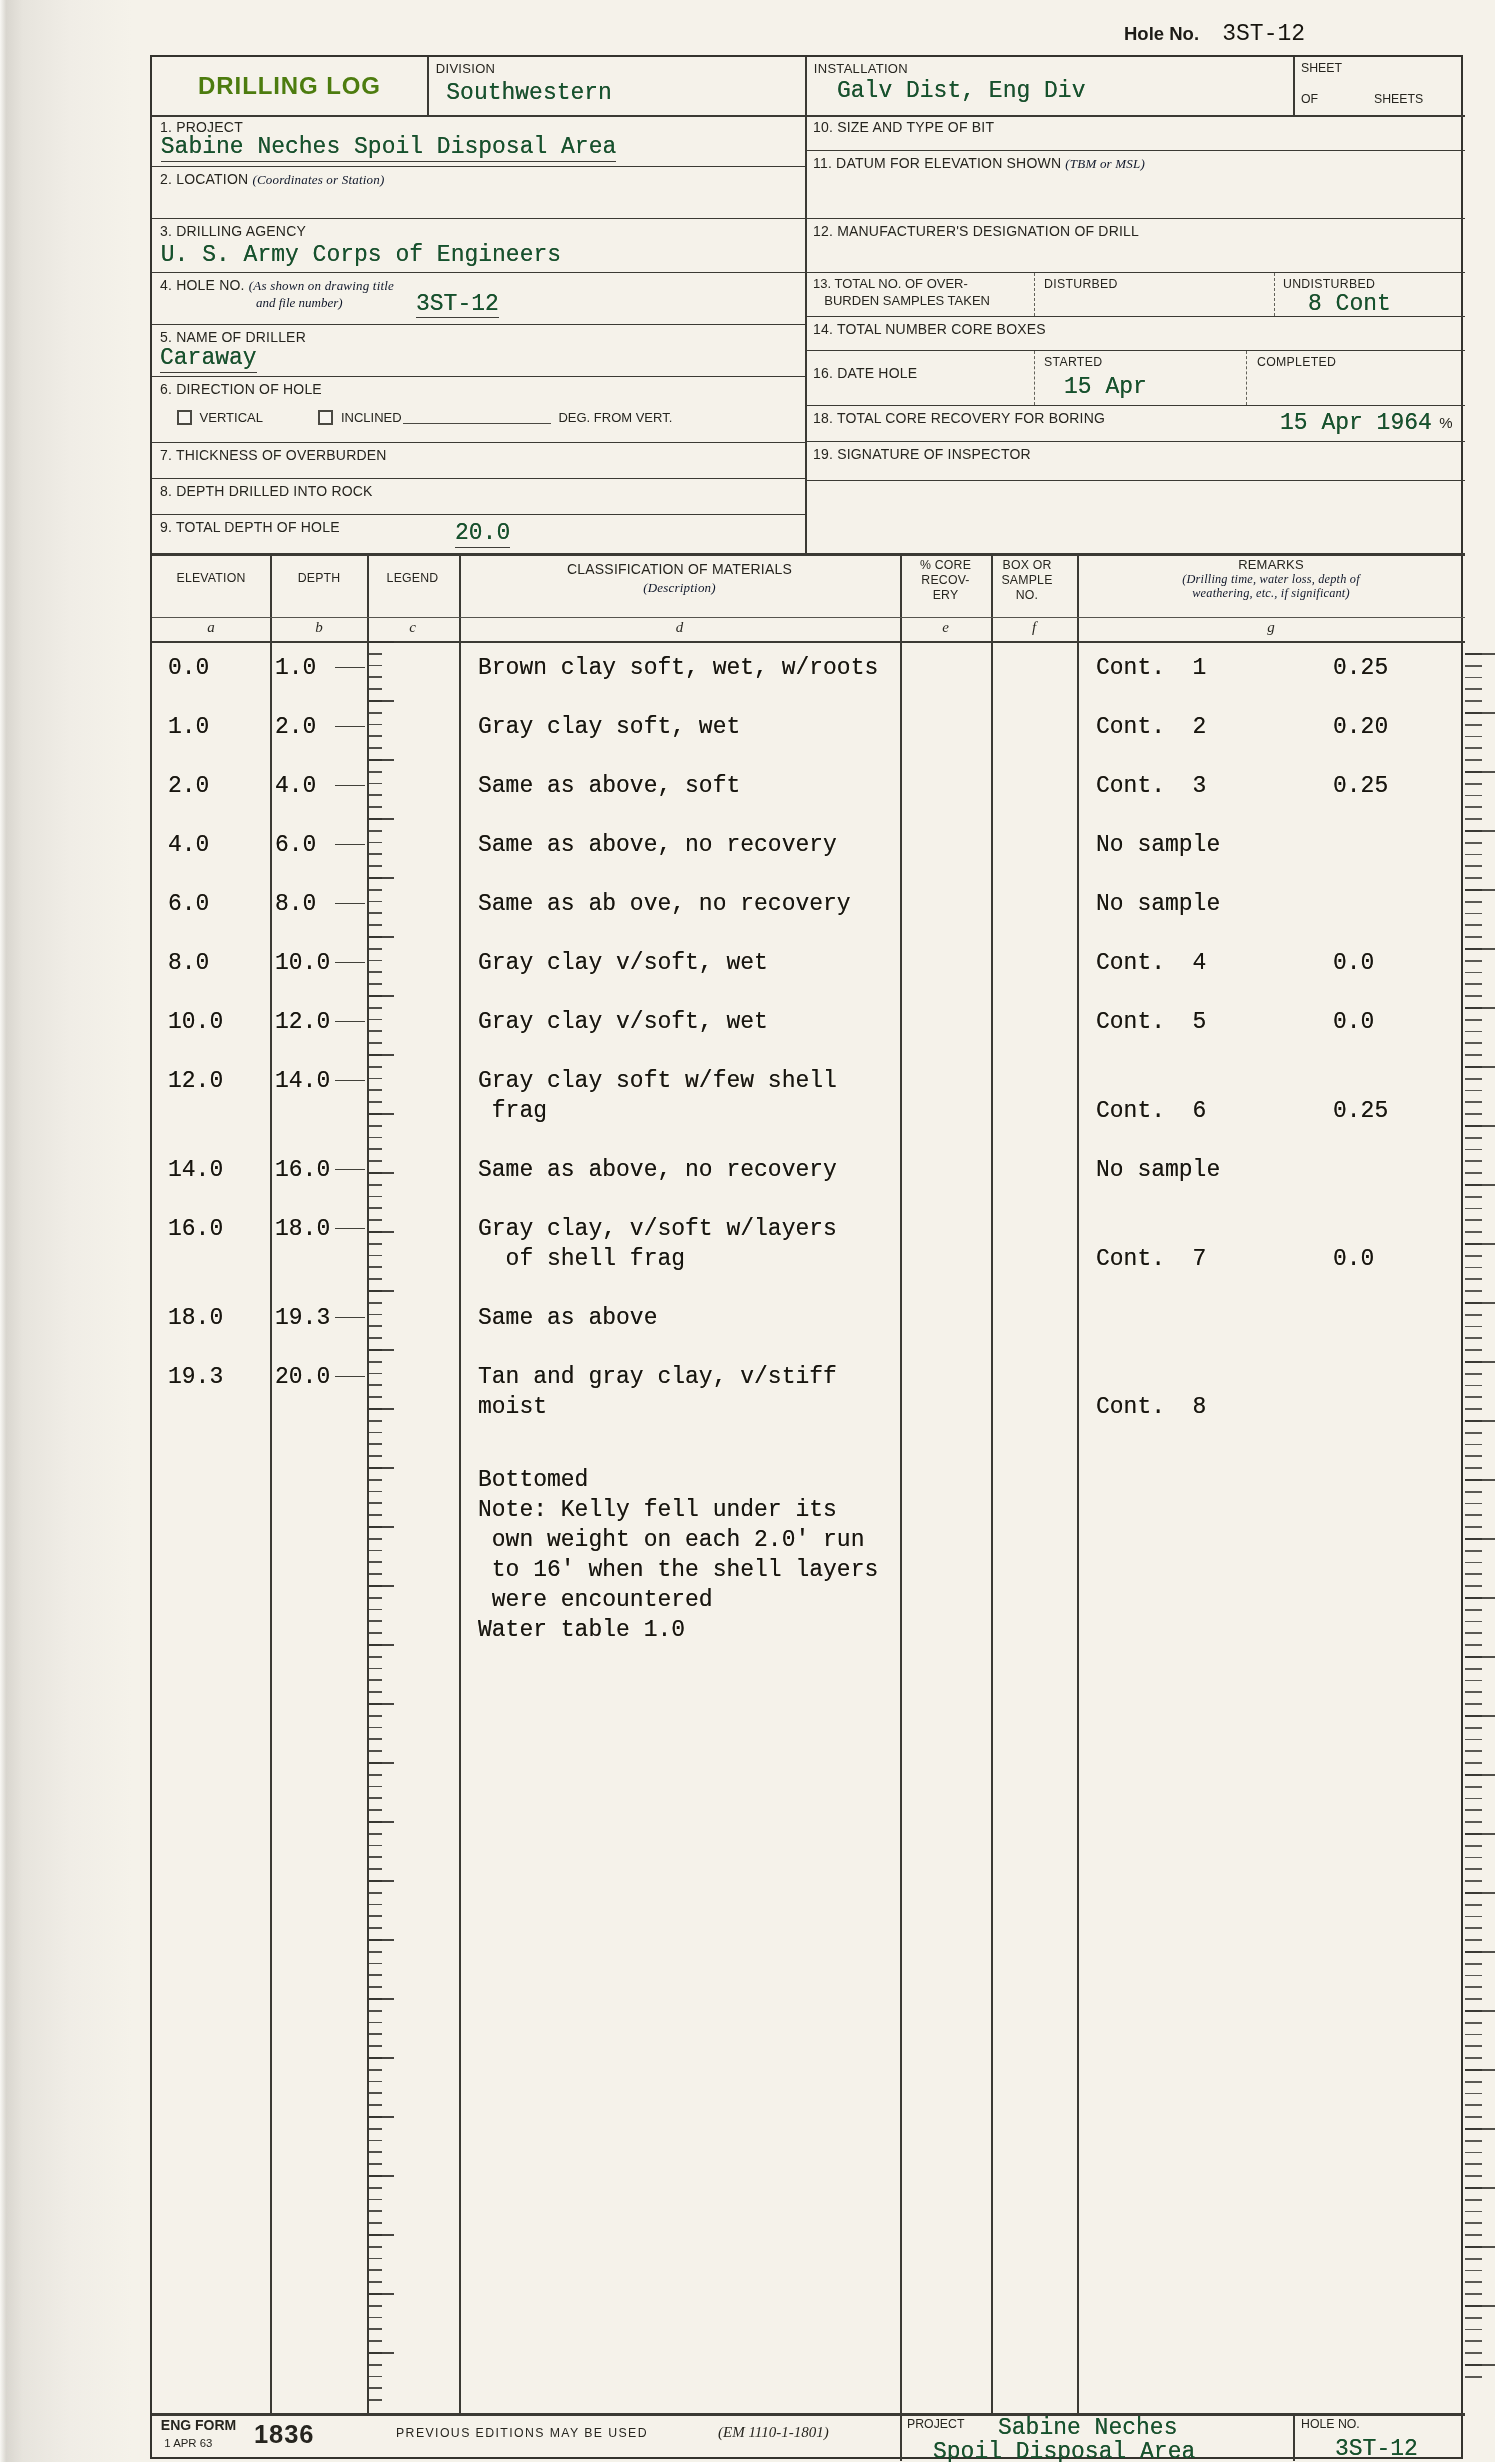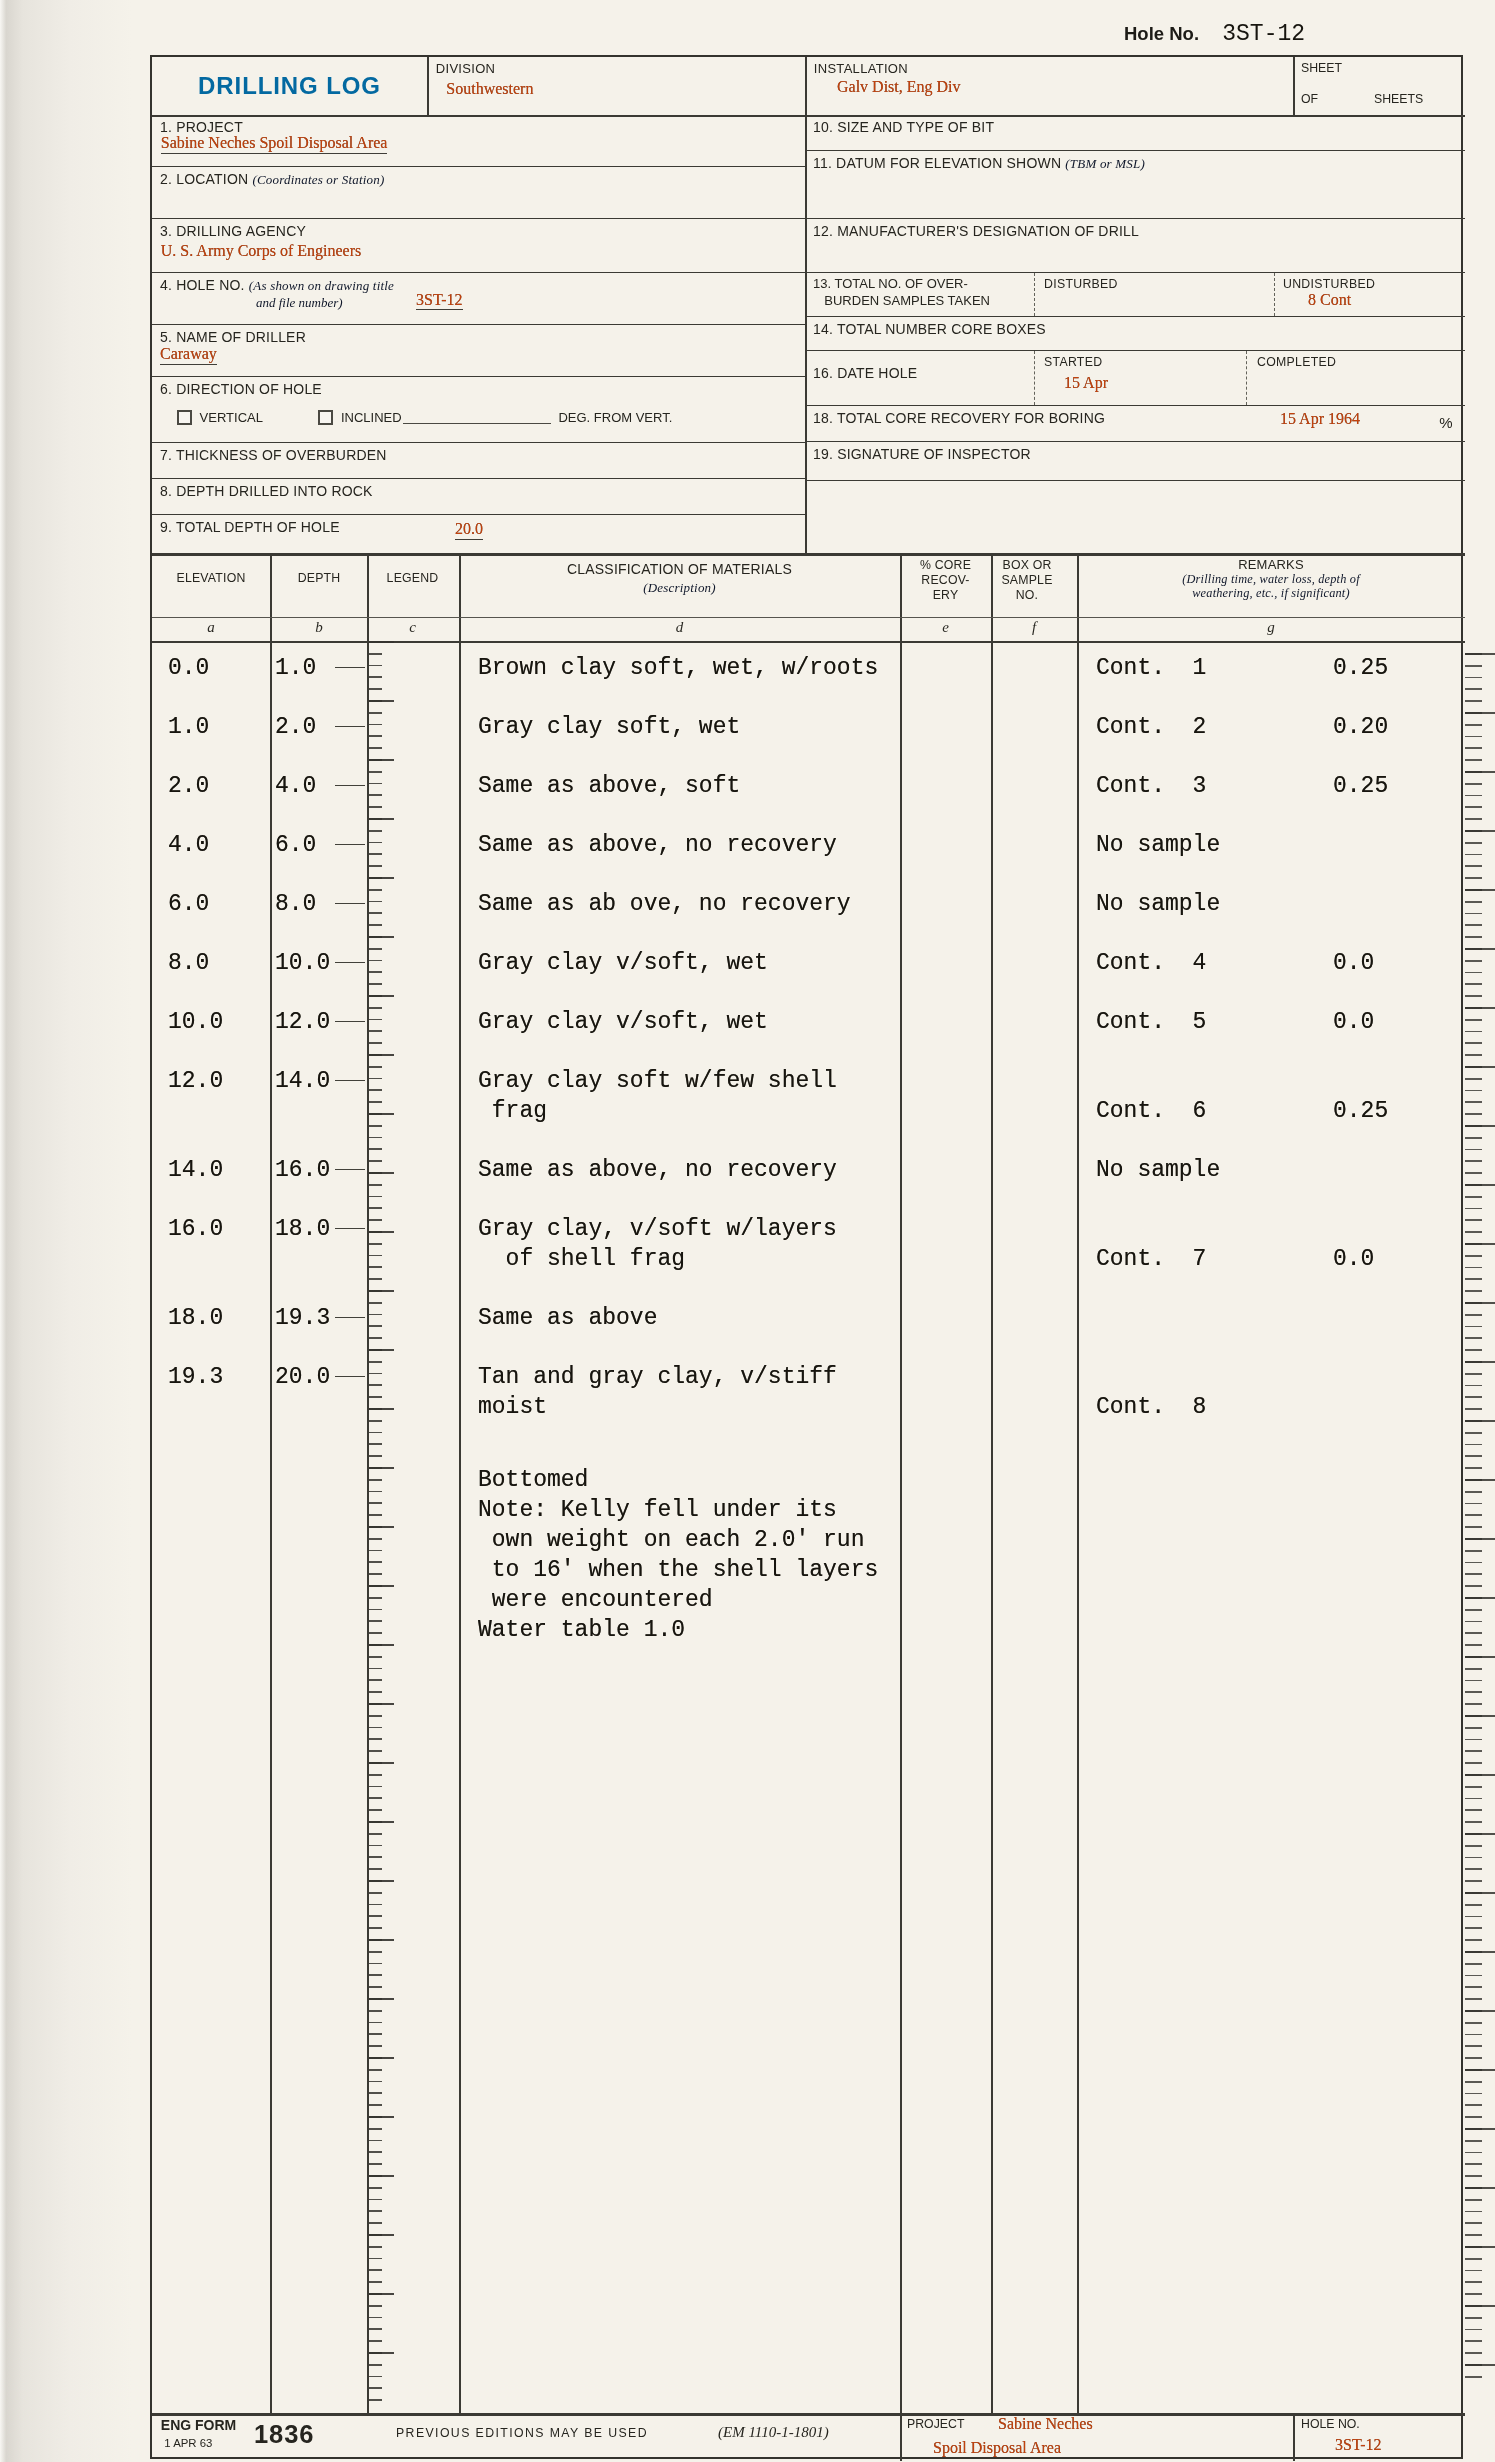--- a/index.html
+++ b/index.html
@@ -18,31 +18,31 @@
   
   .holeno { position:absolute; top:21px; left:1124px; }
   .hn-label { font-weight:bold; font-size:18.5px; color:#1d1c17; }
   .hn-value { font-family:"Liberation Mono","DejaVu Sans Mono",monospace; font-size:23px; margin-left:19.3px; color:#17150f; }
   
   .form {
     position:absolute; left:150px; top:55px; width:1313px; height:2404px;
     border:2.6px solid #34332e;
   }
   .typed {
-    font-family:Liberation Serif, serif;
-    font-size:16px; color:#c2410c; white-space:pre;
+    font-family:Liberation Mono, monospace;
+    font-size:23px; color:#14532d; white-space:pre;
     text-shadow:0 0 0.5px rgba(25,22,12,0.65);
   }
   .ital { font-family:"Liberation Serif", serif; font-style:italic; font-size:13px; color:#0f172a; }
   .u { border-bottom:1.8px solid #3f3e38; padding-bottom:0.9px; display:inline-block; }
   
   .hd { position:absolute; top:0; left:0; width:1313px; height:58px; }
   .hd-title { position:absolute; left:0; top:0; width:275px; height:58px;
     display:flex; align-items:center; justify-content:center;
-    font-weight:bold; font-size:24px; letter-spacing:0.9px; color:#0369a1; }
+    font-weight:bold; font-size:24px; letter-spacing:0.9px; color:#4d7c0f; }
   .hd .lbl { font-size:13px; letter-spacing:0.3px; }
   .hd-division { position:absolute; left:275px; top:0; width:377px; height:58px; padding:3.5px 0 0 8.8px; }
   .hd-division .typed { position:absolute; left:19.3px; top:23px; }
   .hd-install { position:absolute; left:653px; top:0; width:488px; height:58px; padding:3.5px 0 0 8.8px; }
   .hd-install .typed { position:absolute; left:32px; top:21px; }
   .hd-sheet { position:absolute; left:1141px; top:0; width:172px; height:58px; padding:4.4px 0 0 8px; font-size:12.3px; }
   .hd-sheet .of { position:absolute; left:8px; top:35px; }
   .hd-sheet .sheets { position:absolute; left:81px; top:35px; }
   
   .fields { position:absolute; top:58px; }

